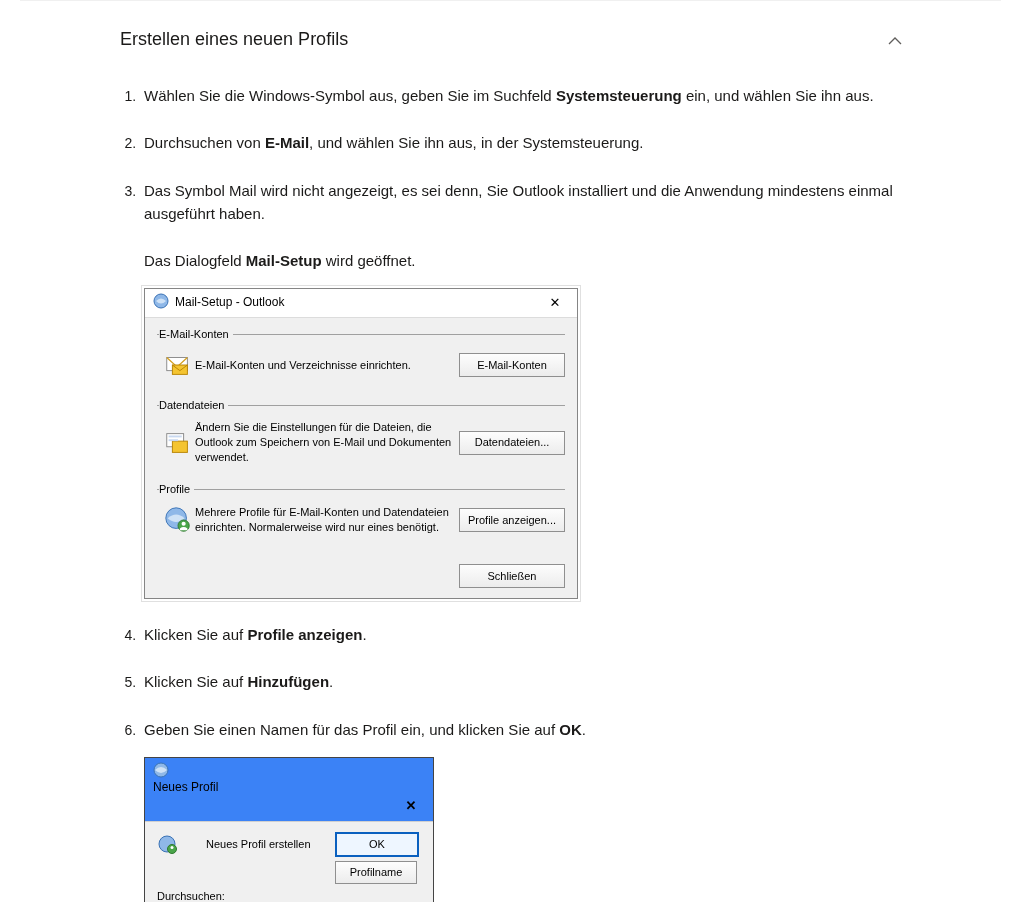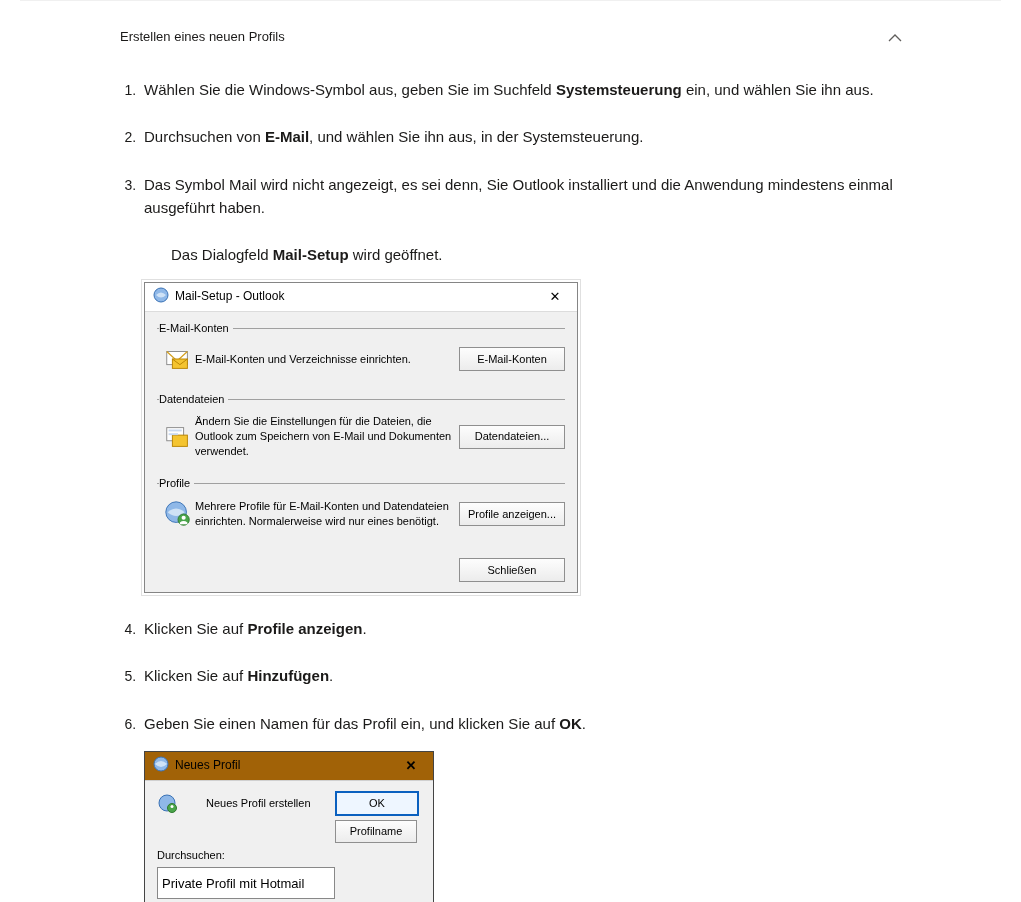--- a/index.html
+++ b/index.html
@@ -17,21 +17,21 @@
   }
   .heading-row {
     display: flex;
     align-items: center;
     justify-content: space-between;
     padding: 28px 100px 18px 100px;
     border-top: 1px solid rgba(0,0,0,0.06);
   }
   .heading-row h2 {
     font-weight: 400;
-    font-size: 13px;
+    font-size: 18px;
     margin: 0;
   }
   .chevron {
     width: 14px;
     height: 14px;
     color: #605e5c;
   }
   .content {
     padding: 0 100px 40px 100px;
   }
@@ -44,21 +44,20 @@
     line-height: 1.55;
     padding-left: 4px;
   }
   ol > li::marker {
     font-size: 14px;
   }
   b { font-weight: 600; }
   .sub-p {
     margin-top: 24px;
     margin-bottom: 12px;
-    margin-left: 27px;
   }
 
   
   .win-dialog {
     background: #f0f0f0;
     border: 1px solid #858585;
     font-family: "Segoe UI", Tahoma, sans-serif;
     font-size: 11px;
     color: #000;
     margin-top: 16px;
@@ -76,22 +75,23 @@
   .titlebar {
     display: flex;
     align-items: flex-start;
     padding: 4px 8px;
     background: #fff;
     font-size: 12px;
     border-bottom: 1px solid #dcdcdc;
     position: relative;
   }
   .new-profile .titlebar {
-    background: #a16207;
+    background: #3b82f6;
     border-bottom: 1px solid #d0d0d0;
+    flex-direction: column;
   }
   .app-icon {
     display: inline-flex;
     width: 16px;
     height: 16px;
     margin-right: 6px;
     align-items: center;
     justify-content: center;
   }
   .close-x {

